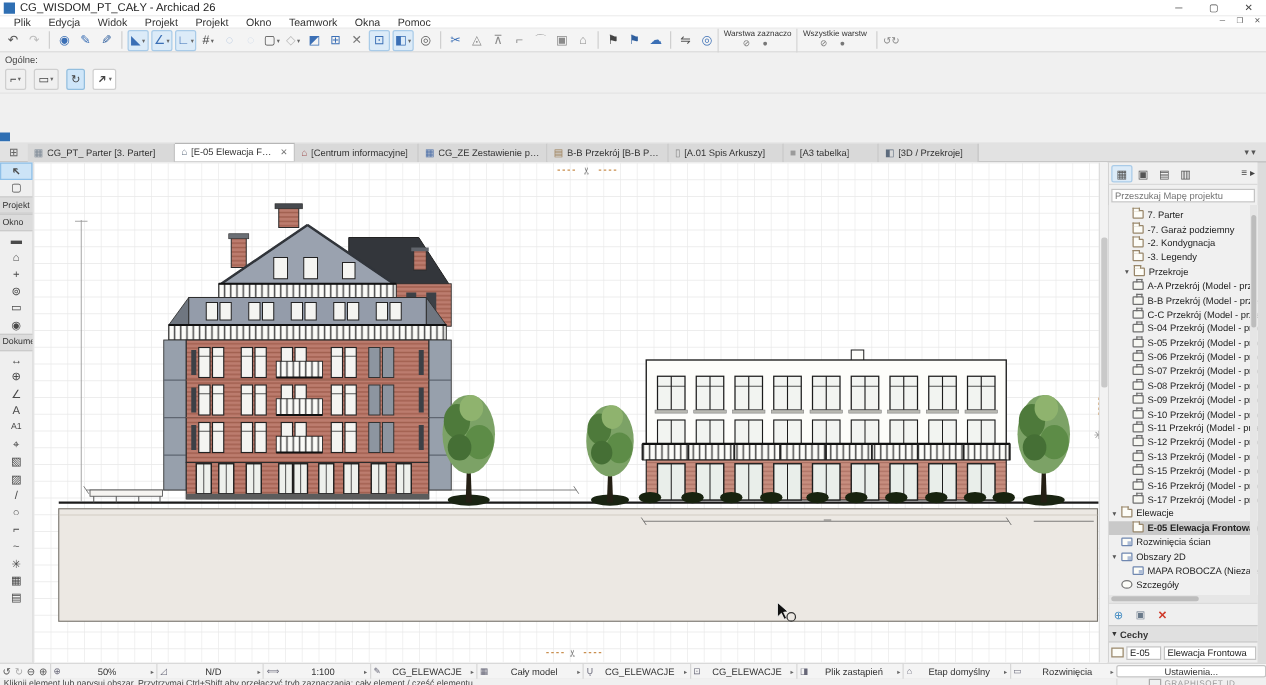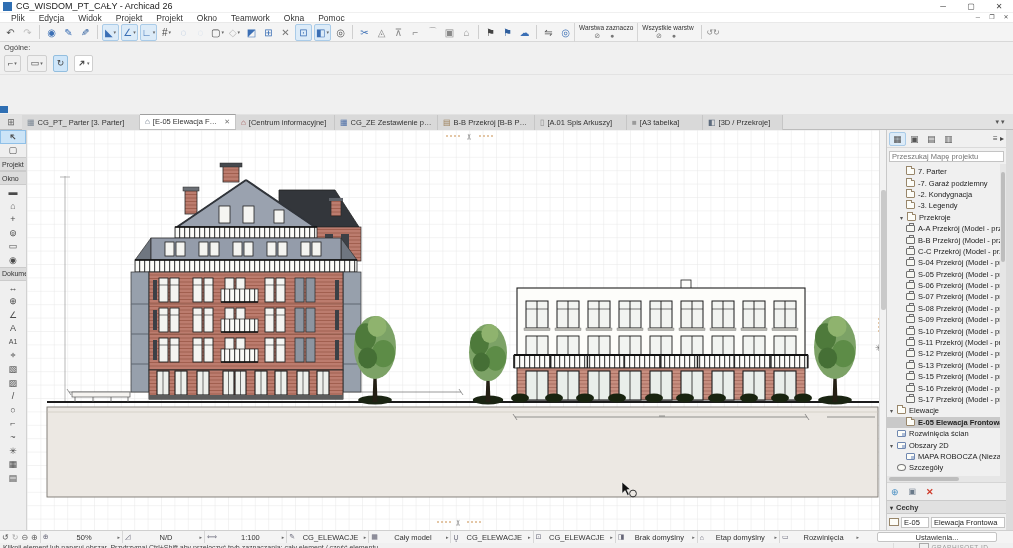--- a/index.html
+++ b/index.html
@@ -86,21 +86,21 @@
   #cechy-row input{height:11px;font-size:7.5px;border:1px solid #c4c4c4;background:#fff;padding:0 2px;color:#222;font-family:inherit;box-sizing:border-box;}
   #cechy-code{width:28px;}
   #cechy-name{width:74px;}
   
   #bottombar{height:12px;background:#f4f4f4;border-top:1px solid #cfcfcf;display:flex;align-items:stretch;font-size:7.5px;color:#333;}
   #bb-nav{display:flex;align-items:center;padding:0 2px;gap:3px;color:#555;font-size:8px;flex:none;}
   .bbf{flex:1;min-width:0;display:flex;align-items:center;border-left:1px solid #d7d7d7;padding:0 2px;overflow:hidden;}
   .bbf .fic{font-size:7px;color:#667;margin-right:2px;flex:none;}
   .bbf .flb{flex:1;text-align:center;white-space:nowrap;overflow:hidden;text-overflow:ellipsis;}
   .bbf .fdr{font-size:5px;color:#666;flex:none;}
-  #bb-settings{width:120px;flex:none;background:#fff;border:1px solid #c4c4c4;border-radius:2px;display:flex;align-items:center;justify-content:center;font-size:7.5px;margin:1px 16px;box-sizing:border-box;}
+  #bb-settings{width:120px;flex:none;background:#fff;border:1px solid #c4c4c4;border-radius:2px;display:flex;align-items:center;justify-content:center;font-size:7.5px;margin:1px 0;box-sizing:border-box;}
   #statusbar{height:8px;background:#f0f0f0;display:flex;align-items:center;font-size:7px;color:#444;padding-left:3px;}
   #gsid{margin-left:auto;width:120px;display:flex;align-items:center;justify-content:center;gap:3px;color:#9a9a9a;font-size:6.5px;letter-spacing:.5px;border-left:1px solid #ddd;height:100%;box-sizing:border-box;}
   #gsid .gico{width:8px;height:6px;border:1px solid #aaa;}
 </style>
 </head>
 <body>
 
 <div id="titlebar" class="bar">
   <div id="appicon"></div>
   <span>CG_WISDOM_PT_CAŁY - Archicad 26</span>
@@ -951,21 +951,21 @@
         <span class="flb">CG_ELEWACJE</span>
         <span class="fdr">▸</span>
       </div>
       <div class="bbf">
         <span class="fic">⊡</span>
         <span class="flb">CG_ELEWACJE</span>
         <span class="fdr">▸</span>
       </div>
       <div class="bbf">
         <span class="fic">◨</span>
-        <span class="flb">Brak domyślny</span>
+        <span class="flb">Plik zastąpień</span>
         <span class="fdr">▸</span>
       </div>
       <div class="bbf">
         <span class="fic">⌂</span>
         <span class="flb">Etap domyślny</span>
         <span class="fdr">▸</span>
       </div>
       <div class="bbf">
         <span class="fic">▭</span>
         <span class="flb">Rozwinięcia</span>

